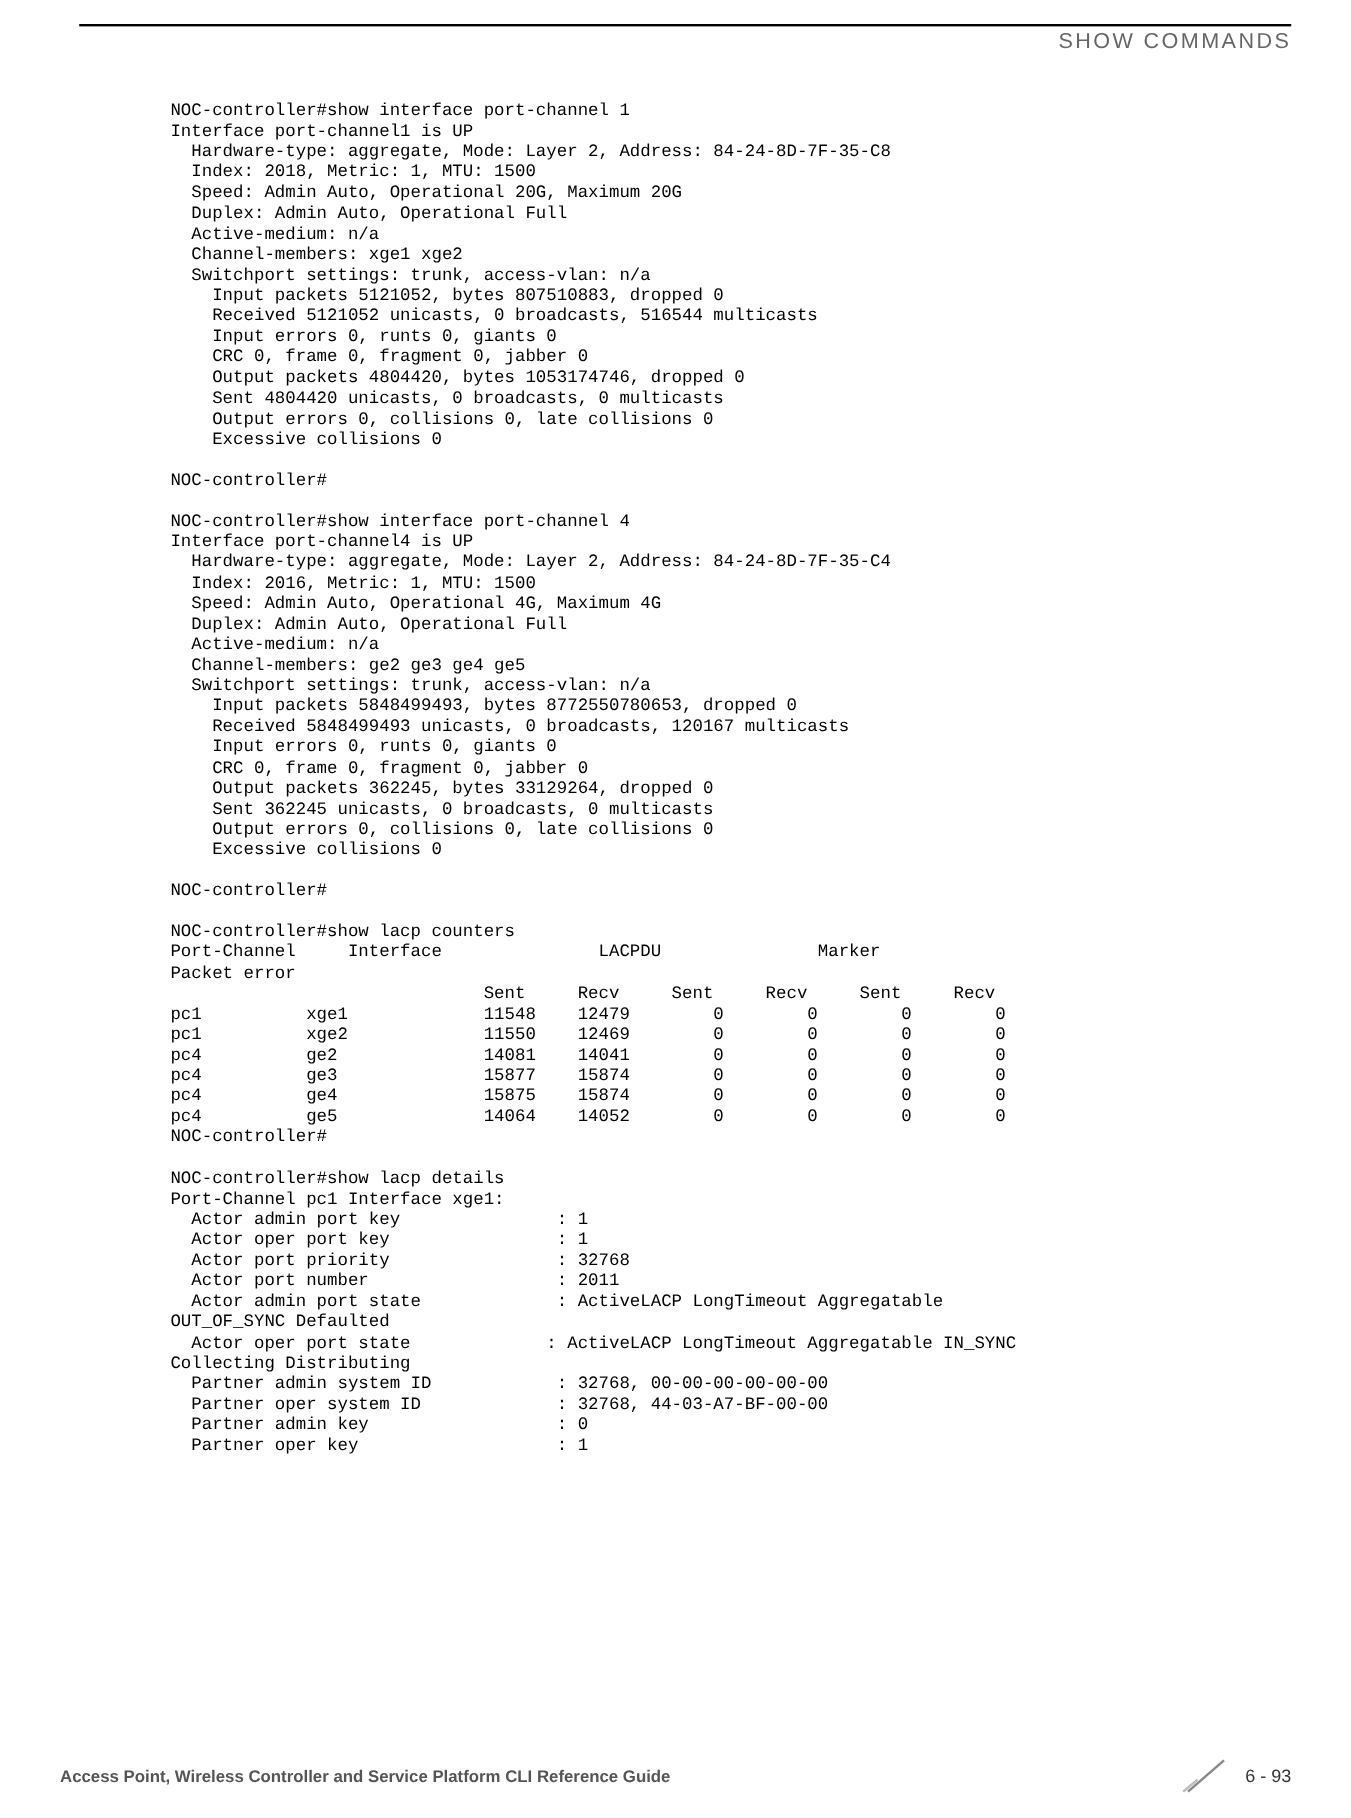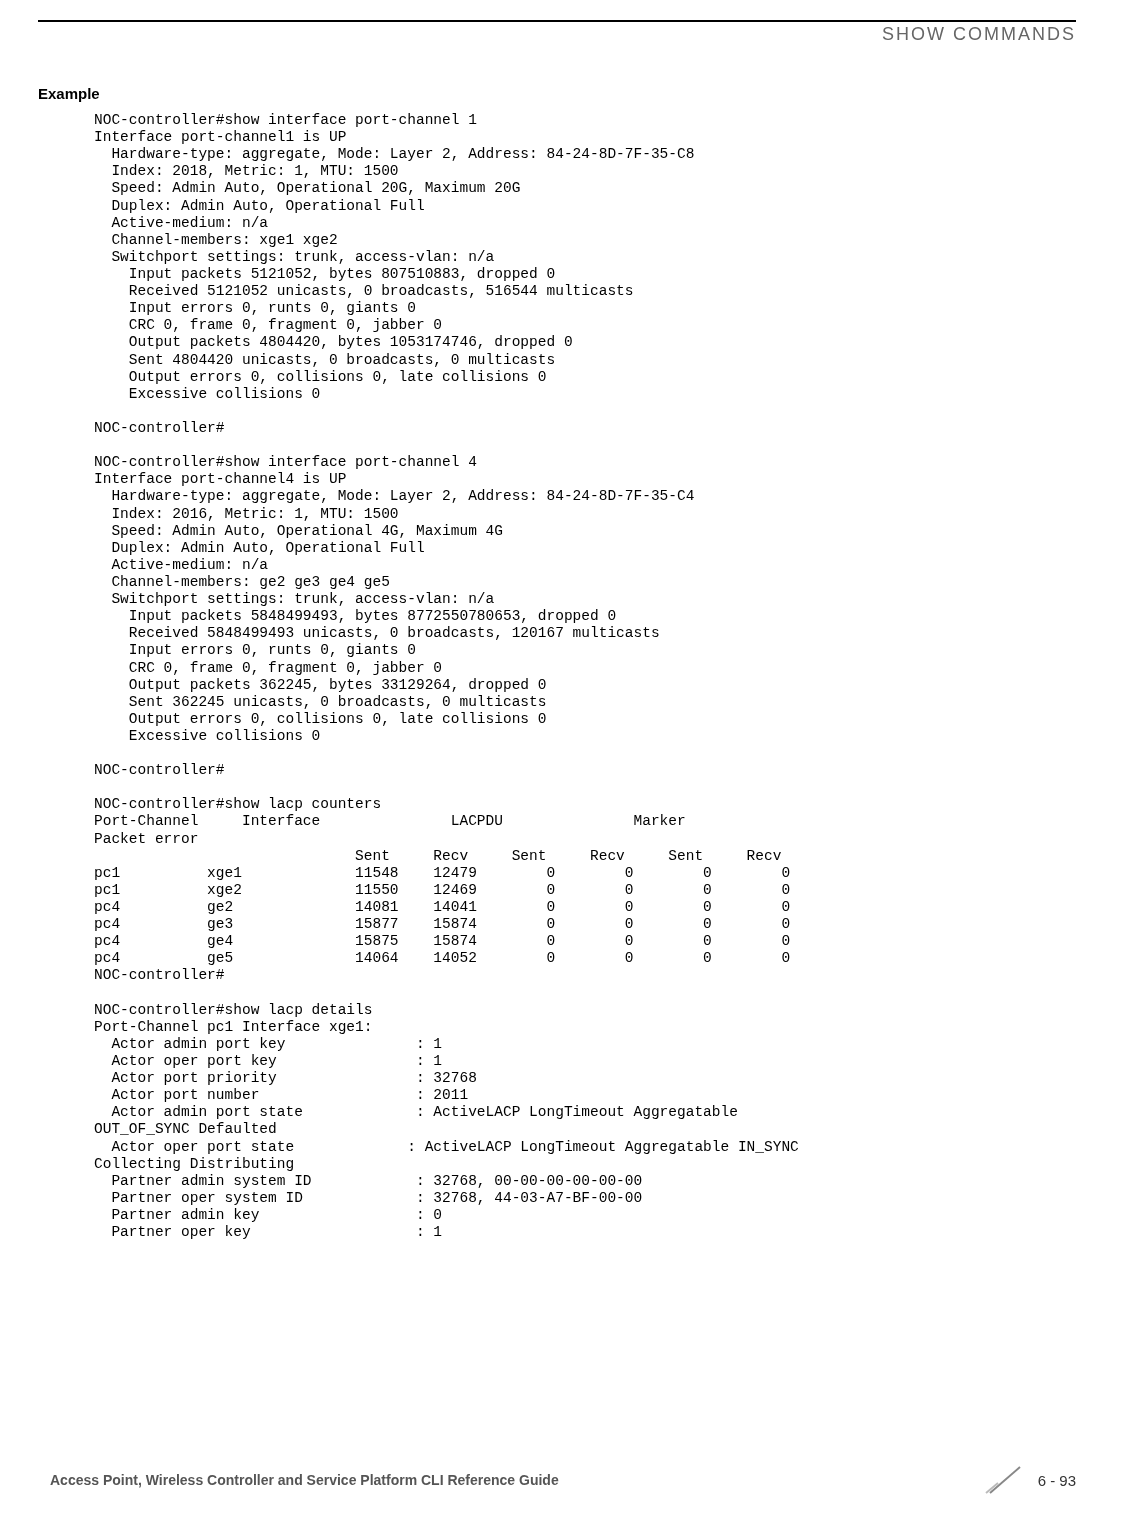--- a/index.html
+++ b/index.html
@@ -9,21 +9,21 @@
     }
     body {
       font-family: Arial, Helvetica, sans-serif;
       background: #fff;
       color: #000;
       width: 1126px;
       height: 1515px;
       position: relative;
     }
     .page {
-      padding: 20px 50px 0 38px;
+      padding: 20px 50px 0 66px;
     }
     .header-line {
       border-top: 2px solid #000;
       margin-bottom: 2px;
     }
     .header-title {
       text-align: right;
       color: #666;
       font-size: 18px;
       letter-spacing: 2px;
@@ -33,21 +33,21 @@
     .example-heading {
       font-weight: bold;
       font-size: 15px;
       margin-bottom: 10px;
     }
     .code-block {
       font-family: "Courier New", Courier, monospace;
       font-size: 14.5px;
       line-height: 1.18;
       white-space: pre;
-      margin-left: 56px;
+      margin-left: 76px;
     }
     .footer {
       position: absolute;
       bottom: 20px;
       left: 0;
       right: 0;
       padding: 0 50px;
       display: flex;
       justify-content: space-between;
       align-items: center;
@@ -71,21 +71,20 @@
       color: #333;
     }
   </style>
 </head>
 <body>
 
 <div class="page">
   <div class="header-line"></div>
   <div class="header-title">SHOW COMMANDS</div>
 
-  <div class="example-heading">Example</div>
 
   <div class="code-block">NOC-controller#show interface port-channel 1
 Interface port-channel1 is UP
   Hardware-type: aggregate, Mode: Layer 2, Address: 84-24-8D-7F-35-C8
   Index: 2018, Metric: 1, MTU: 1500
   Speed: Admin Auto, Operational 20G, Maximum 20G
   Duplex: Admin Auto, Operational Full
   Active-medium: n/a
   Channel-members: xge1 xge2
   Switchport settings: trunk, access-vlan: n/a

